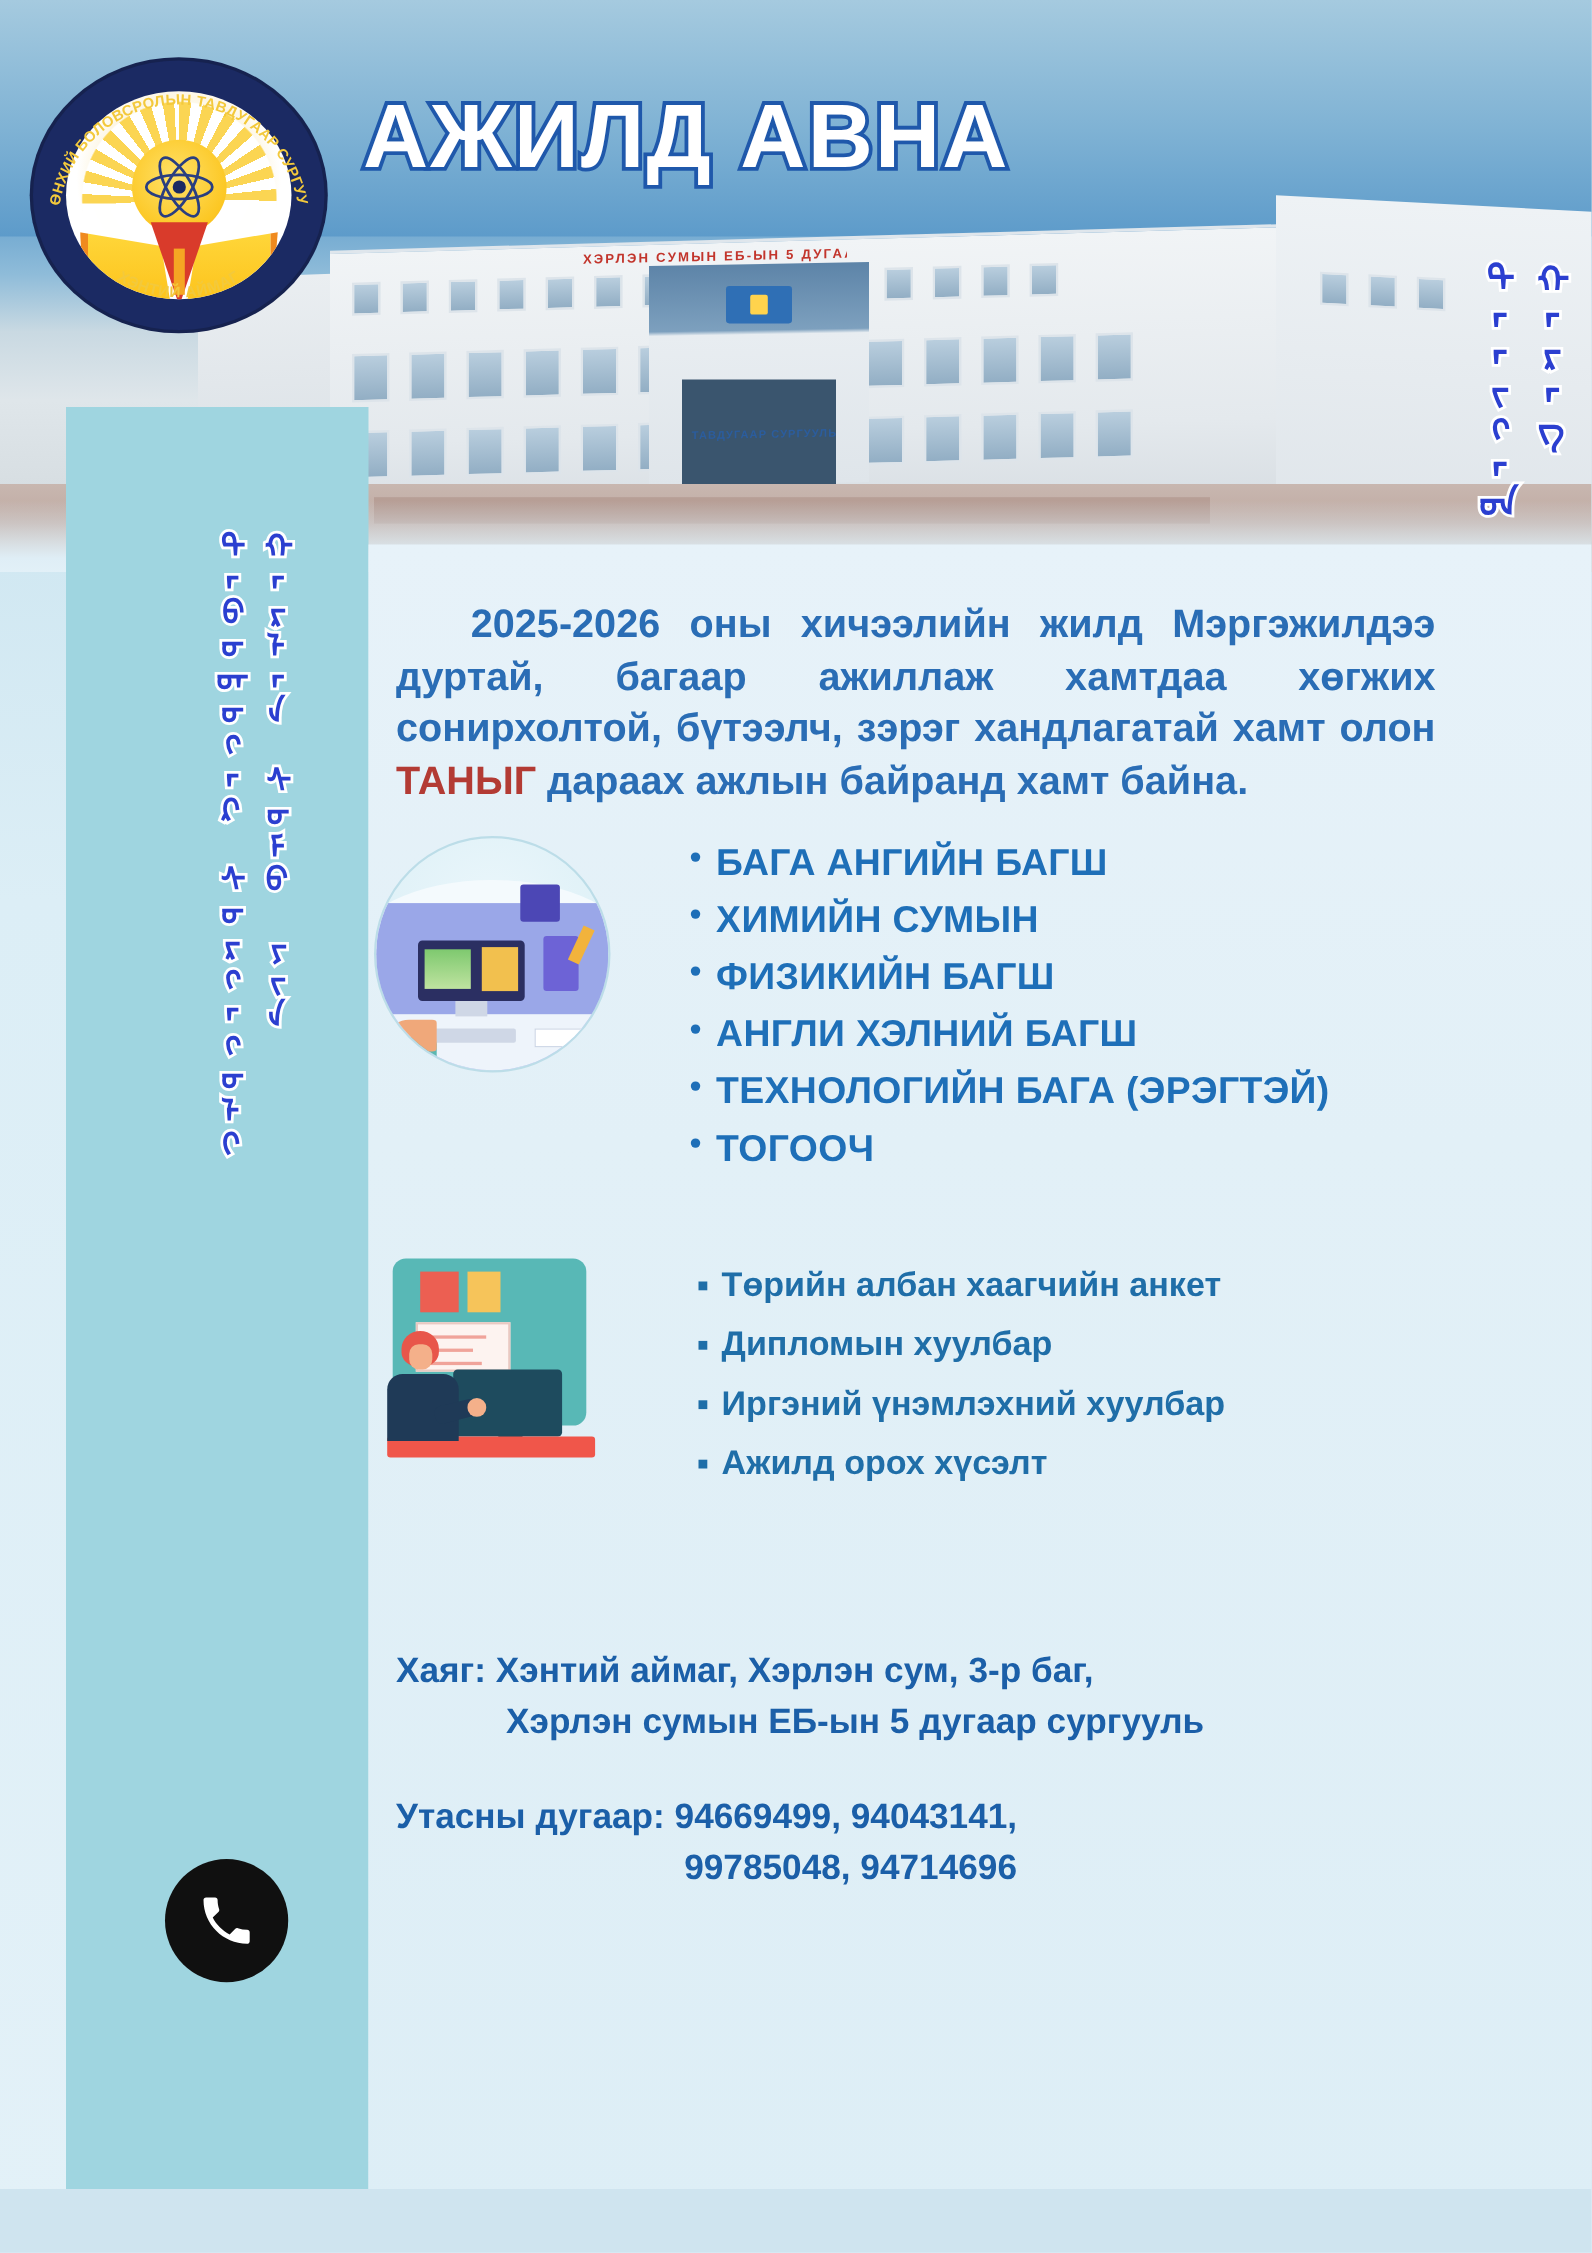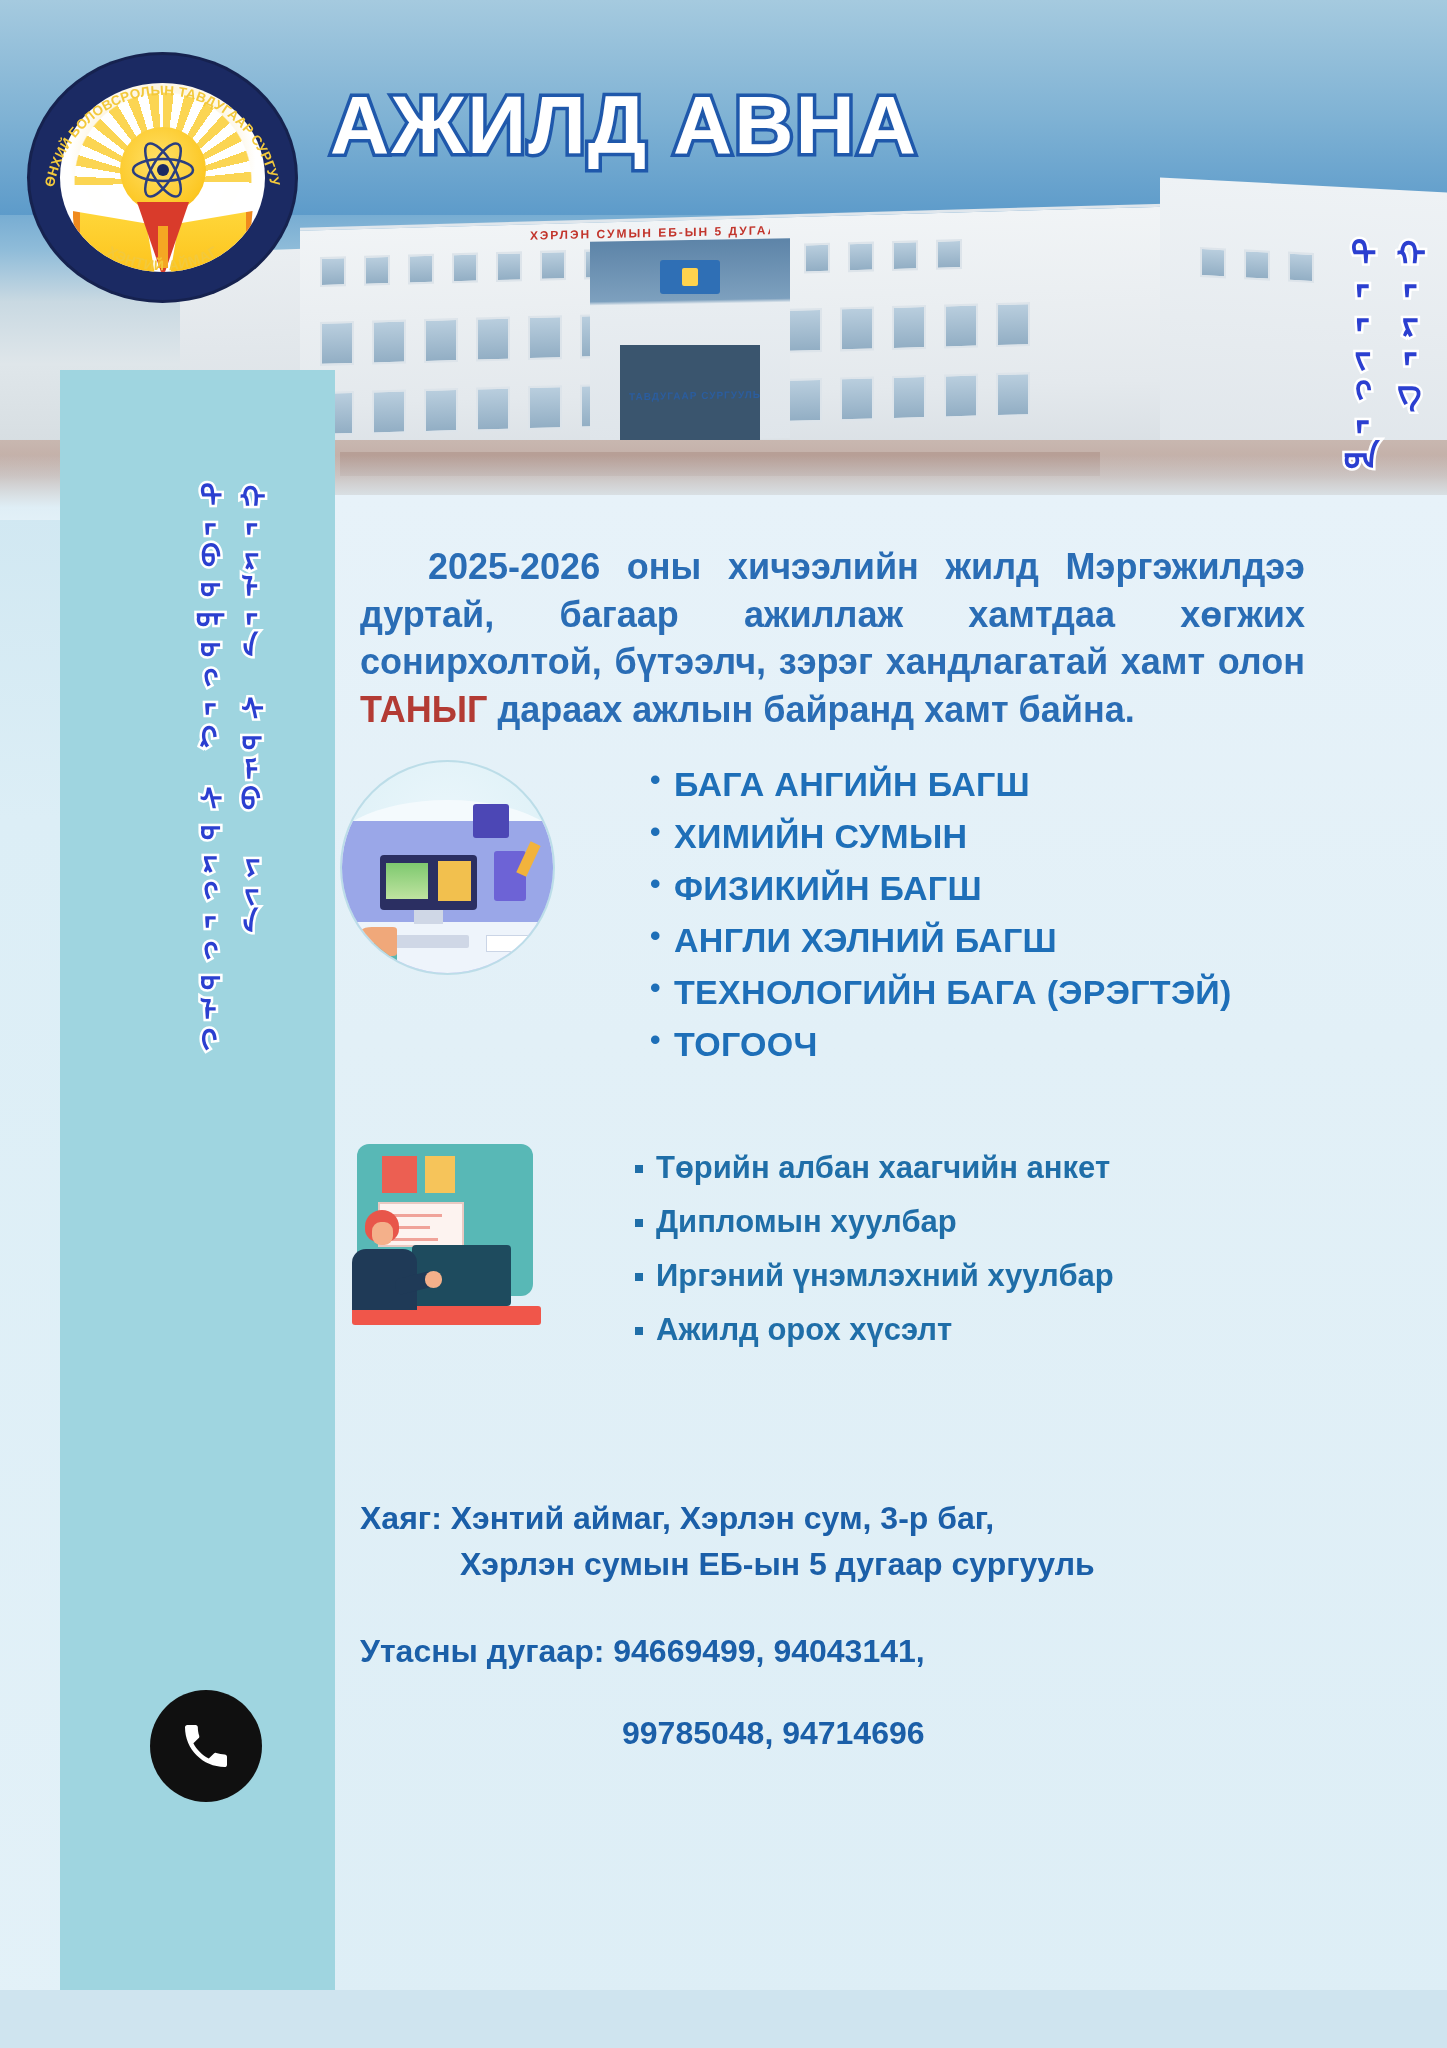--- a/index.html
+++ b/index.html
@@ -209,21 +209,21 @@
     font-size: 36px; line-height: 1.32; color: #2a6db5; font-weight: bold;
     text-align: justify; text-align-last: left;
     letter-spacing: 0px;
     font-family: "Liberation Sans", sans-serif;
   }
   .lead .hi { color: #b33b34; }
   .lead .firstind { display: inline-block; width: 68px; }
 
   
   .jobs {
-    position: absolute; left: 311px; top: 270px; width: 800px;
+    position: absolute; left: 288px; top: 270px; width: 800px;
     list-style: none;
   }
   .jobs li {
     position: relative;
     font-size: 34px; font-weight: bold; color: #1e6fb8;
     padding-left: 28px; margin-bottom: 13px;
     letter-spacing: .3px; white-space: nowrap;
   }
   .jobs li::before {
     content: "•"; position: absolute; left: 4px; top: -2px;
@@ -300,21 +300,21 @@
   .addr {
     font-size: 32px; font-weight: bold; color: #1b5fa8; line-height: 1.45;
     white-space: nowrap;
   }
   .addr .l2 { display: block; padding-left: 100px; }
   .phones {
     margin-top: 40px;
     font-size: 32px; font-weight: bold; color: #1b5fa8; line-height: 1.45;
     white-space: nowrap;
   }
-  .phones .l2 { display: block; padding-left: 262px; margin-top: 36px; }
+  .phones .l2 { display: block; padding-left: 262px; }
 
   .bottom-strip {
     position: absolute; left: 0; bottom: 0; width: 1447px; height: 58px;
     background: #cfe4ef; z-index: 60;
   }
 </style>
 </head>
 <body>
 
 <div class="poster">

